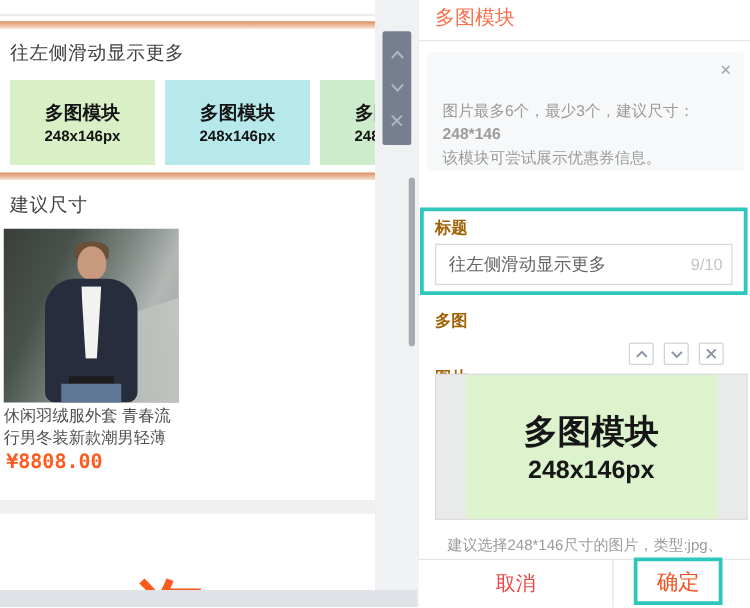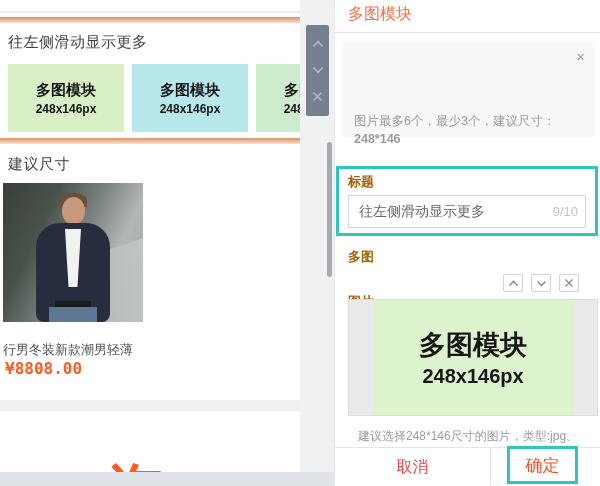--- a/index.html
+++ b/index.html
@@ -53,21 +53,21 @@
   .scroll-thumb{position:absolute;left:27px;top:142px;width:5px;height:135px;background:#a6aab1;border-radius:3px;}
 
   
   .panel{position:absolute;left:334px;top:0;width:266px;height:486px;background:#fff;
          border-left:1px solid #e9e9e9;}
   .panel-title{position:absolute;left:13px;top:4px;font-size:16px;color:#fb6f4a;}
   .panel-div{position:absolute;left:0;top:32px;width:266px;height:1px;background:#e7e7e7;}
   .tips{position:absolute;left:7px;top:42px;width:253px;height:95px;background:#f7f8fa;border-radius:3px;}
   .tips-close{position:absolute;right:10px;top:6px;font-size:15px;color:#9aa0a8;cursor:pointer;}
   .tips-title{position:absolute;left:12px;top:11px;font-size:13px;font-weight:bold;color:#333;}
-  .tips-line{position:absolute;left:12px;font-size:12.5px;color:#9b9b9b;margin-top:32px;}
+  .tips-line{position:absolute;left:12px;font-size:12.5px;color:#9b9b9b;}
   .tips-line.l1{top:39px;}
   .tips-line.l2{top:58px;font-weight:bold;}
   .tips-line.l3{top:76px;}
   .hl-box{position:absolute;border:3px solid #2ec7bc;background:transparent;z-index:5;}
   .hl-title{left:1px;top:166px;width:262px;height:70px;}
   .field-label{position:absolute;font-size:13px;font-weight:bold;color:#a16207;}
   .fl-title{left:13px;top:173px;}
   .fl-multi{left:13px;top:248px;}
   .fl-image{left:13px;top:293px;}
   .title-input-wrap{position:absolute;left:13px;top:195px;width:238px;height:33px;}
@@ -126,21 +126,21 @@
       <div class="photo">
         <div class="road"></div>
         <div class="hair"></div>
         <div class="head"></div>
         <div class="jacket"></div>
         <div class="tee"></div>
         <div class="belt"></div>
         <div class="jeans"></div>
       </div>
       <div class="pv-name">
-        <br>
+        <span>休闲羽绒服外套 青春流</span><br>
         <span>行男冬装新款潮男轻薄</span>
       </div>
       <div class="pv-price">¥8808.00</div>
     </div>
 
     <div class="sep-band"></div>
     <div class="logo-area">
       <span>淘</span>
     </div>
   </div>
@@ -169,20 +169,21 @@
   <div class="bottom-bar"></div>
 
   <div class="panel">
     <div class="panel-title">多图模块</div>
     <div class="panel-div"></div>
 
     <div class="tips">
       <div class="tips-close">×</div>
       <div class="tips-line l1">图片最多6个，最少3个，建议尺寸：</div>
       <div class="tips-line l2">248*146</div>
+      <div class="tips-line l3">该模块可尝试展示优惠券信息。</div>
     </div>
 
     <div class="hl-box hl-title"></div>
     <div class="field-label fl-title">标题</div>
     <div class="title-input-wrap">
       <input class="title-input" type="text" value="往左侧滑动显示更多" style="">
       <span class="char-count">9/10</span>
     </div>
 
     <div class="field-label fl-multi">多图</div>

